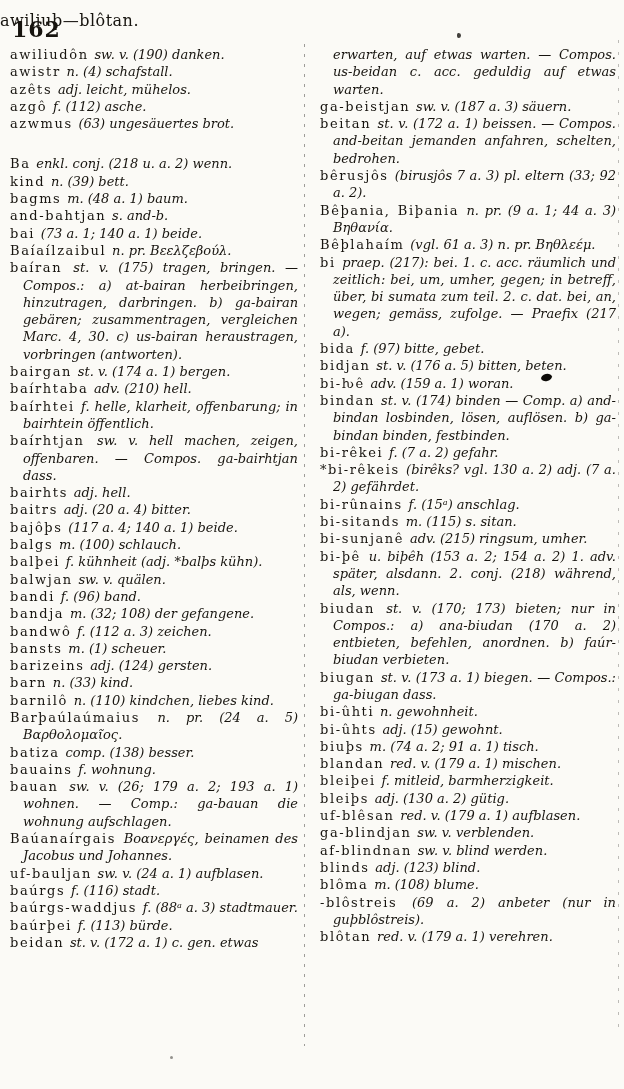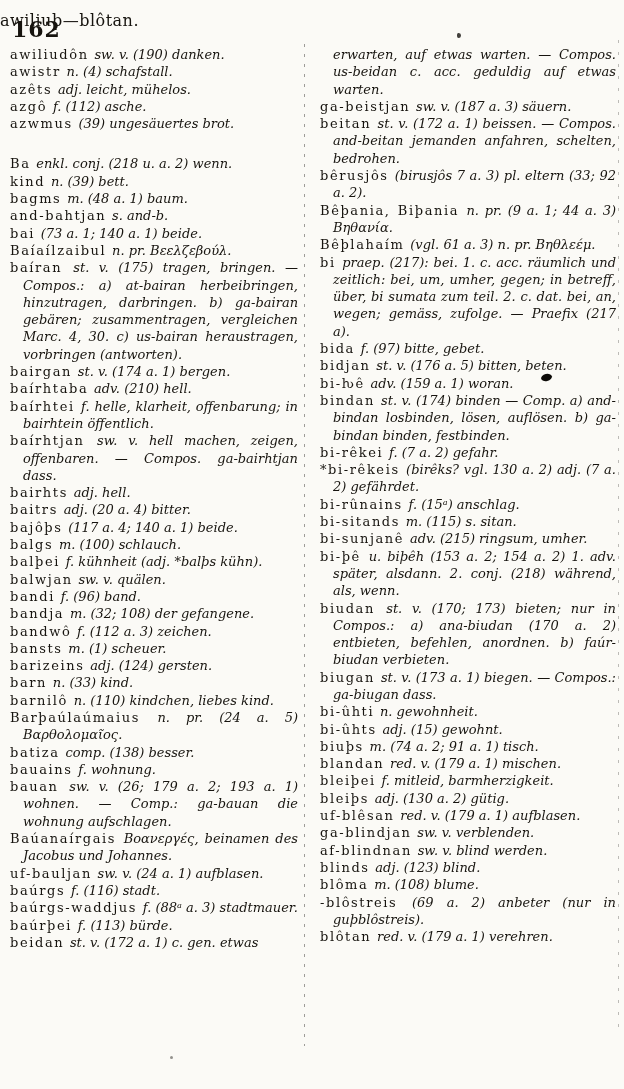--- a/index.html
+++ b/index.html
@@ -65,21 +65,21 @@
   <div class="header">
     <span class="page-number">162</span>
     <span class="running-title">awiliuþ—blôtan.</span>
   </div>
 
   <div class="column left" id="col-0">
       <p class="entry"><span class="head">awiliudôn </span><span class="body">sw. v. (190) danken.</span></p>
       <p class="entry"><span class="head">awistr </span><span class="body">n. (4) schafstall.</span></p>
       <p class="entry"><span class="head">azêts </span><span class="body">adj. leicht, mühelos.</span></p>
       <p class="entry"><span class="head">azgô </span><span class="body">f. (112) asche.</span></p>
-      <p class="entry"><span class="head">azwmus </span><span class="body">(39) ungesäuertes brot.</span></p>
+      <p class="entry"><span class="head">azwmus </span><span class="body">(63) ungesäuertes brot.</span></p>
       <p class="entry gap"><span class="head">Ba </span><span class="body">enkl. conj. (218 u. a. 2) wenn.</span></p>
       <p class="entry"><span class="head">kind </span><span class="body">n. (39) bett.</span></p>
       <p class="entry"><span class="head">bagms </span><span class="body">m. (48 a. 1) baum.</span></p>
       <p class="entry"><span class="head">and-bahtjan </span><span class="body">s. and-b.</span></p>
       <p class="entry"><span class="head">bai </span><span class="body">(73 a. 1; 140 a. 1) beide.</span></p>
       <p class="entry"><span class="head">Baíaílzaibul </span><span class="body">n. pr. Βεελζεβούλ.</span></p>
       <p class="entry"><span class="head">baíran </span><span class="body">st. v. (175) tragen, bringen. — Compos.: a) at-bairan herbeibringen, hinzutragen, darbringen. b) ga-bairan gebären; zusammentragen, vergleichen Marc. 4, 30. c) us-bairan heraustragen, vorbringen (antworten).</span></p>
       <p class="entry"><span class="head">bairgan </span><span class="body">st. v. (174 a. 1) bergen.</span></p>
       <p class="entry"><span class="head">baírhtaba </span><span class="body">adv. (210) hell.</span></p>
       <p class="entry"><span class="head">baírhtei </span><span class="body">f. helle, klarheit, offenbarung; in bairhtein öffentlich.</span></p>

